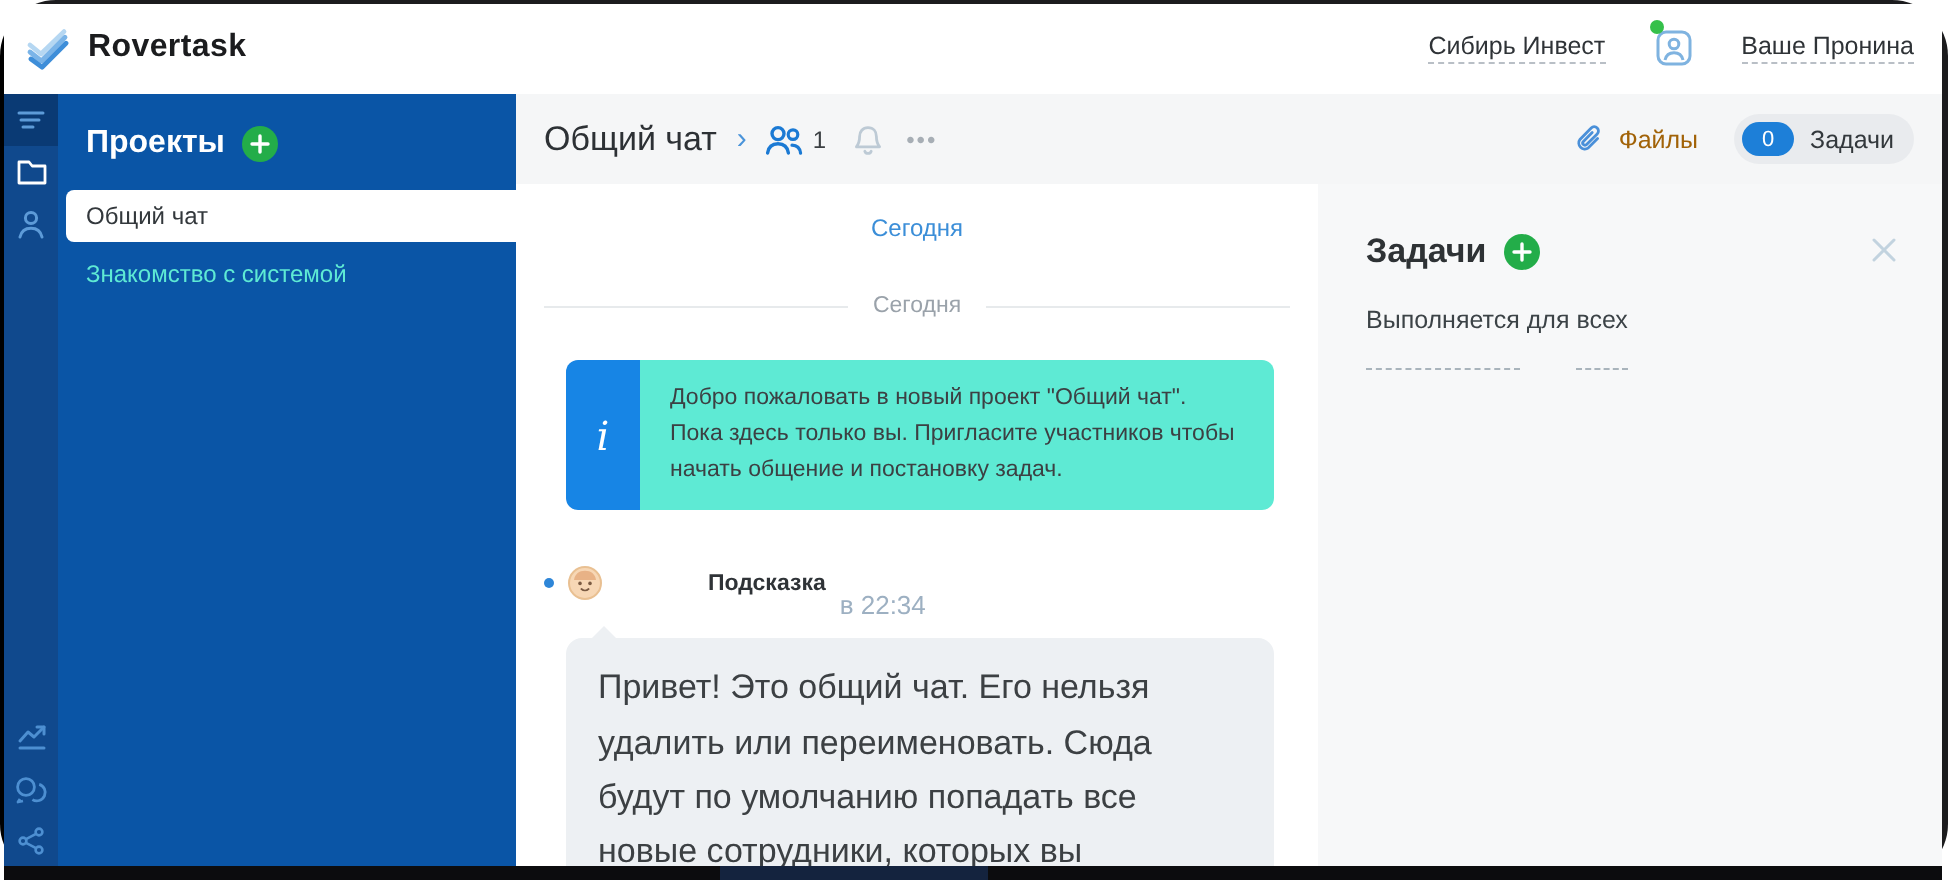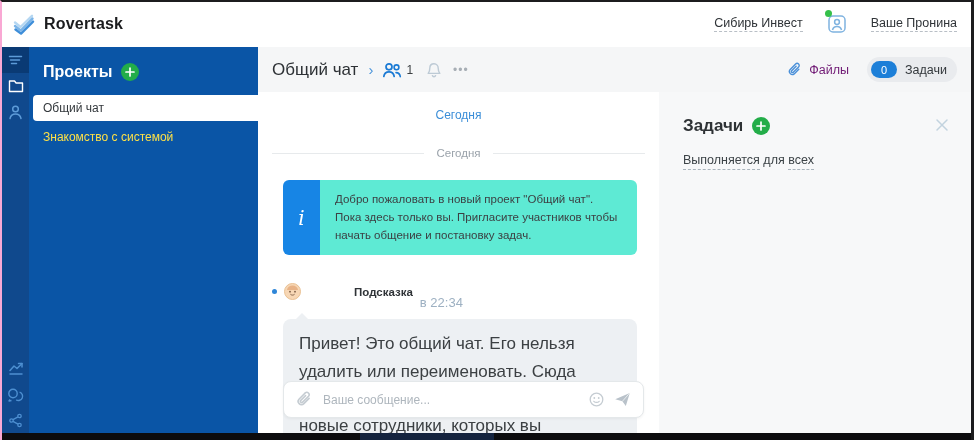--- a/index.html
+++ b/index.html
@@ -1,19 +1,19 @@
 <!DOCTYPE html>
 <html><head>
 <meta charset="utf-8">
 <style>
   * { margin:0; padding:0; box-sizing:border-box; }
   html,body { width:974px; height:440px; }
   body { font-family:"Liberation Sans", sans-serif; background:#fff; overflow:hidden; }
   .screen { position:relative; width:974px; height:440px; background:#fff;
-            border-top:2px solid #1c1c1e; border-left:2px solid #f9a8d4; border-right:3px solid #1c1c1e; }
+            border-top:2px solid #1c1c1e; border-left:2px solid #000000; border-right:3px solid #1c1c1e;border-radius:28px; }
 
   
   .topbar { height:43px; background:#fff; display:flex; align-items:center; padding:0 14px 0 10px; }
   .brand { display:flex; align-items:center; gap:8px; }
   .brand-name { font-size:16px; font-weight:700; color:#1b1c1e; letter-spacing:.2px; }
   .topbar-right { margin-left:auto; display:flex; align-items:center; gap:24px;justify-content:space-between; }
   .top-link { font-size:12.5px; color:#2f3337; border-bottom:1px dashed #b9bfc6; padding-bottom:1px; cursor:pointer; }
   .user-ic-wrap { position:relative; width:20px; height:20px; }
   .online-dot { position:absolute; top:-4px; left:-2px; width:7px; height:7px; border-radius:50%; background:#35c04a; }
 
@@ -24,35 +24,35 @@
   .rail { width:27px; background:#10498d; display:flex; flex-direction:column; align-items:center; }
   .rail-btn { width:27px; height:26px; display:flex; align-items:center; justify-content:center; cursor:pointer; }
   .rail-btn.first { background:#0a3a74; }
   .rail-spacer { flex:1; }
 
   
   .projects { width:229px; background:#0a55a6; display:flex; flex-direction:column; }
   .projects-head { display:flex; align-items:center; gap:9px; padding:16px 14px 14px 14px; }
   .projects-title { color:#fff; font-size:16px; font-weight:600; }
   .plus-btn { width:18px; height:18px; border-radius:50%; background:#23ad49; display:flex; align-items:center; justify-content:center; cursor:pointer; flex:0 0 auto; }
-  .project-item { font-size:12px; color:#fde047; padding:6px 10px 6px 14px; cursor:pointer; }
+  .project-item { font-size:12px; color:#5eead4; padding:6px 10px 6px 14px; cursor:pointer; }
   .project-item.active { background:#fff; color:#33383c; margin:0 0 3px 4px; padding:6px 10px; border-radius:4px 0 0 4px; }
 
   
   .main { flex:1; display:flex; flex-direction:column; min-width:0; }
   .main-header { height:45px; background:#f5f6f7; display:flex; align-items:center; padding:0 14px; }
   .chat-title { font-size:17px; font-weight:500; color:#2d3135; }
   .crumb-chevron { color:#4a94da; font-size:15px; margin:0 9px 0 10px; }
   .members { display:flex; align-items:center; gap:4px; cursor:pointer; }
   .member-count { font-size:12px; color:#3c4043; }
   .hdr-bell { margin-left:14px; cursor:pointer; display:flex; }
   .hdr-more { margin-left:12px; color:#a7aeb5; font-size:12px; letter-spacing:1px; cursor:pointer; }
   .hdr-spacer { flex:1; }
   .files-btn { display:flex; align-items:center; gap:6px; cursor:pointer; }
-  .files-label { font-size:12.5px; color:#701a75; }
+  .files-label { font-size:12.5px; color:#a16207; }
   .tasks-pill { margin-left:18px; background:#e9ebee; border-radius:13px; height:25px; display:flex; align-items:center; padding:0 10px 0 4px; cursor:pointer; }
   .tasks-badge { background:#1d7fd8; color:#fff; font-size:11px; min-width:26px; height:17px; border-radius:9px; display:flex; align-items:center; justify-content:center; }
   .tasks-pill-label { font-size:12.5px; color:#33383c; margin-left:8px; }
 
   .main-body { flex:1; display:flex; min-height:0; }
 
   
   .chat-col { flex:1; background:#fff; position:relative; min-width:0; }
   .today-link { text-align:center; margin-top:13px; }
   .today-link span { color:#3b8ed8; font-size:12px; cursor:pointer; }
@@ -76,21 +76,21 @@
   .chat-input input { flex:1; border:none; outline:none; font-size:12px; color:#3c4043; font-family:inherit; background:transparent; }
   .chat-input input::placeholder { color:#aeb6bd; }
   .icon-btn { display:flex; align-items:center; cursor:pointer; }
 
   
   .tasks-panel { width:312px; background:#f7f8f9; padding:24px 24px; position:relative; }
   .tasks-head { display:flex; align-items:center; gap:9px; }
   .tasks-title { font-size:17px; font-weight:600; color:#2e3235; }
   .panel-close { position:absolute; top:26px; right:22px; cursor:pointer; display:flex; }
   .tasks-filter { margin-top:17px; font-size:12.5px; color:#3c4347; }
-  .filter-link { border-bottom:1px dashed #a9b4bc; padding-bottom:2px; cursor:pointer; }
+  .filter-link { border-bottom:1px dashed #a9b4bc; padding-bottom:17px; cursor:pointer; }
 
   
   .taskbar-strip { position:absolute; left:0; right:0; bottom:0; height:7px; background:#0c0c0e; }
   .taskbar-strip .seg { position:absolute; left:358px; width:134px; top:0; bottom:0; background:#14233e; }
 
   svg { display:block; }
 </style>
 </head>
 <body>
 
@@ -241,42 +241,20 @@
                 <circle cx="6" cy="8.7" r=".9" fill="#7a5a42"></circle>
                 <circle cx="11" cy="8.7" r=".9" fill="#7a5a42"></circle>
                 <path d="M6.7 11.5c1 .9 2.6.9 3.6 0" stroke="#7a5a42" stroke-width=".9" fill="none" stroke-linecap="round"></path>
               </svg>
             </span>
             <span class="msg-author">Подсказка</span>
             <span class="msg-time">в 22:34</span>
           </div>
           <div class="msg-bubble">Привет! Это общий чат. Его нельзя удалить или переименовать. Сюда будут по умолчанию попадать все новые сотрудники, которых вы пригласите.</div>
 
-          <div class="chat-input">
-            <span class="icon-btn">
-              <svg width="17" height="17" viewBox="0 0 16 16" fill="none">
-                <path d="M12.3 7 7.4 11.9a3.1 3.1 0 0 1-4.4-4.4L8.7 1.8a2.2 2.2 0 0 1 3.1 3.1L6.2 10.5a1.2 1.2 0 0 1-1.7-1.7L9 4.3" stroke="#c5ccd2" stroke-width="1.5" stroke-linecap="round"></path>
-              </svg>
-            </span>
-            <input type="text" placeholder="Ваше сообщение..." style="">
-            <span class="icon-btn">
-              <svg width="15" height="15" viewBox="0 0 15 15" fill="none">
-                <circle cx="7.5" cy="7.5" r="6.3" stroke="#c5ccd2" stroke-width="1.3"></circle>
-                <circle cx="5.3" cy="6" r=".9" fill="#c5ccd2"></circle>
-                <circle cx="9.7" cy="6" r=".9" fill="#c5ccd2"></circle>
-                <path d="M4.8 9.3c1.4 1.5 4 1.5 5.4 0" stroke="#c5ccd2" stroke-width="1.2" stroke-linecap="round"></path>
-              </svg>
-            </span>
-            <span class="icon-btn">
-              <svg width="17" height="15" viewBox="0 0 17 15" fill="none">
-                <path d="M1.2 7.2 15.8.9l-4 13-3.4-4.6-7.2-2.1Z" fill="#b9c2ca"></path>
-                <path d="M8.4 9.3 15.8.9" stroke="#f5f7f8" stroke-width=".8"></path>
-              </svg>
-            </span>
-          </div>
         </div>
 
         <div class="tasks-panel">
           <div class="tasks-head">
             <span class="tasks-title">Задачи</span>
             <span class="plus-btn">
               <svg width="10" height="10" viewBox="0 0 10 10">
                   <path d="M5 1v8M1 5h8" stroke="#fff" stroke-width="1.7" stroke-linecap="round"></path>
                 </svg>
             </span>

